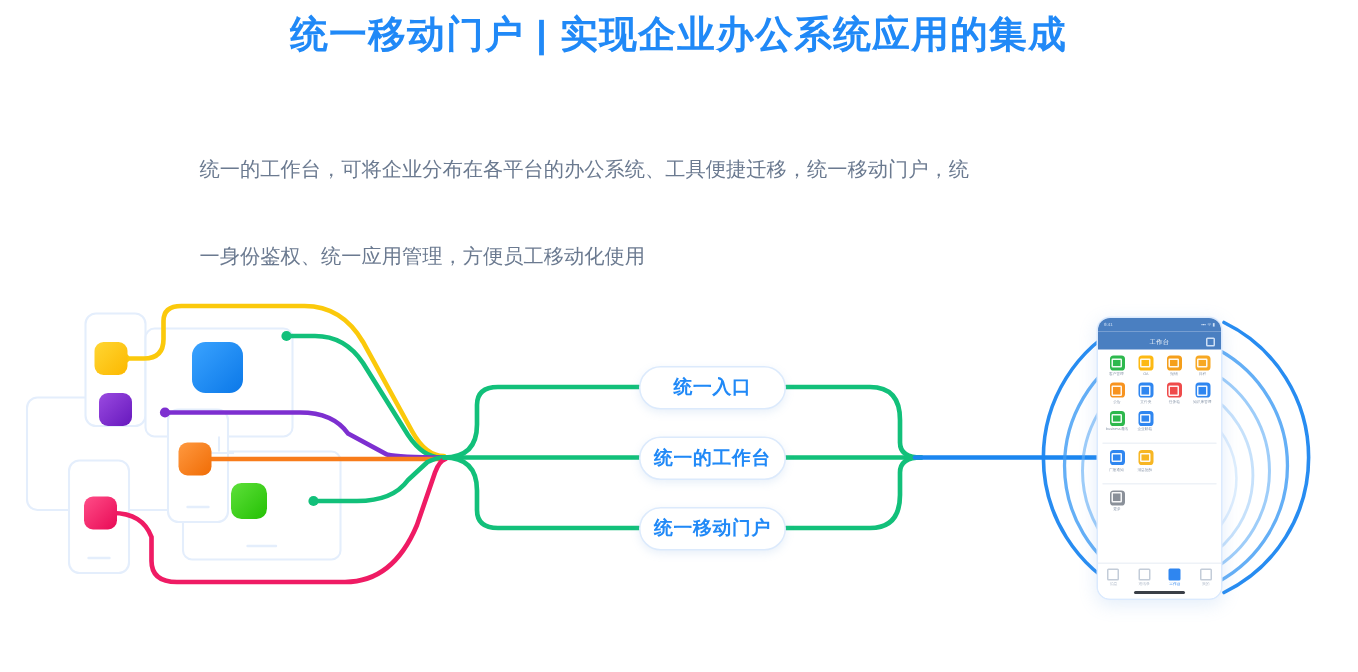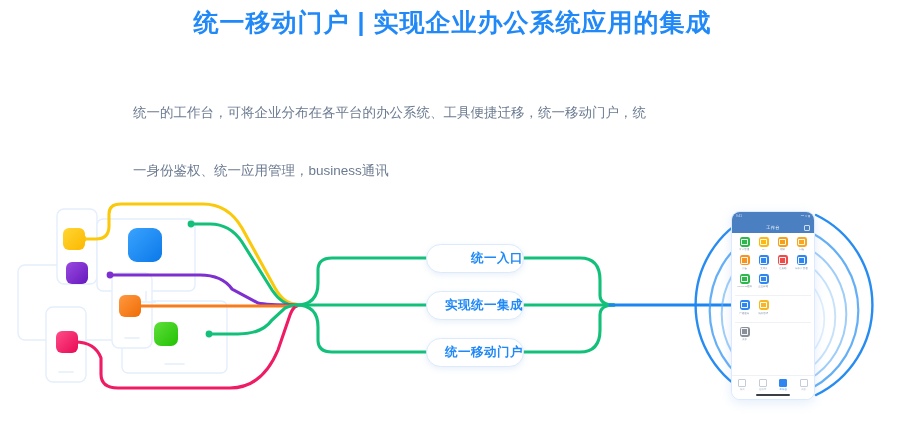--- a/index.html
+++ b/index.html
@@ -42,21 +42,21 @@
   .pill{
     position:absolute;
     width:98px;height:29px;
     background:#ffffff;
     border:1px solid #dceafc;
     border-radius:15px;
     box-shadow:0 2px 6px rgba(130,170,220,.18);
     color:#2089f7;
     font-size:12.5px;
     font-weight:bold;
-    display:flex;align-items:center;justify-content:flex-end;
+    display:flex;align-items:center;justify-content:center;
     box-sizing:border-box;
     letter-spacing:.5px;
     z-index:6;
   }
   .pill-1{left:426px;top:244px;}
   .pill-2{left:426px;top:291px;}
   .pill-3{left:426px;top:338px;}
 
   
   .phone{
@@ -104,21 +104,21 @@
 </style>
 </head>
 <body>
 
 <div class="page">
 
   <div class="title">统一移动门户 | 实现企业办公系统应用的集成</div>
 
   <div class="desc">
     <span class="line">统一的工作台，可将企业分布在各平台的办公系统、工具便捷迁移，统一移动门户，统</span>
-    <span class="line">一身份鉴权、统一应用管理，business通讯</span>
+    <span class="line">一身份鉴权、统一应用管理，方便员工移动化使用</span>
   </div>
 
   <div class="diagram">
     <svg width="905" height="258" viewBox="0 0 905 258" xmlns="http://www.w3.org/2000/svg">
       <defs>
         <linearGradient id="gy" x1="0" y1="0" x2="1" y2="1">
           <stop offset="0" stop-color="#ffd633"></stop>
             <stop offset="1" stop-color="#fcb800"></stop>
         </linearGradient>
         <linearGradient id="gb" x1="0" y1="0" x2="1" y2="1">
@@ -230,21 +230,21 @@
         <path d="M828 82 A 52 52 0 0 1 828 170" stroke="#aed5fa" stroke-width="1.7" opacity="0.42" transform="translate(-28,3)"></path>
         <path d="M828 94 A 40 40 0 0 1 828 160" stroke="#c9e2fc" stroke-width="1.6" opacity="0.35" transform="translate(-32,4)"></path>
       </g>
     </svg>
   </div>
 
   <div class="pill pill-1">
     <span>统一入口</span>
   </div>
   <div class="pill pill-2">
-    <span>实现统一集成</span>
+    <span>统一的工作台</span>
   </div>
   <div class="pill pill-3">
     <span>统一移动门户</span>
   </div>
 
   <div class="phone">
     <div class="ph-status">
       <span>9:41</span>
       <span>••• ᯤ ▮</span>
     </div>

